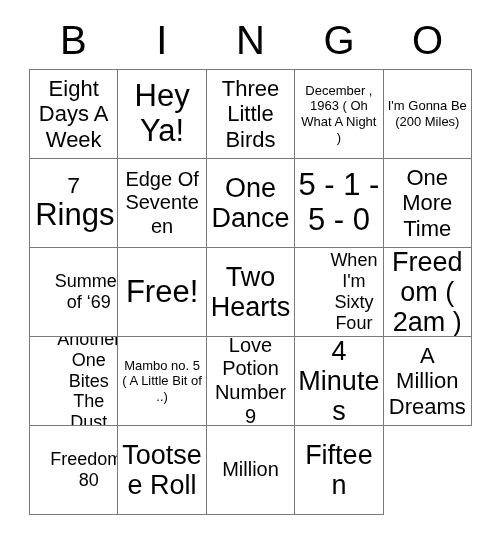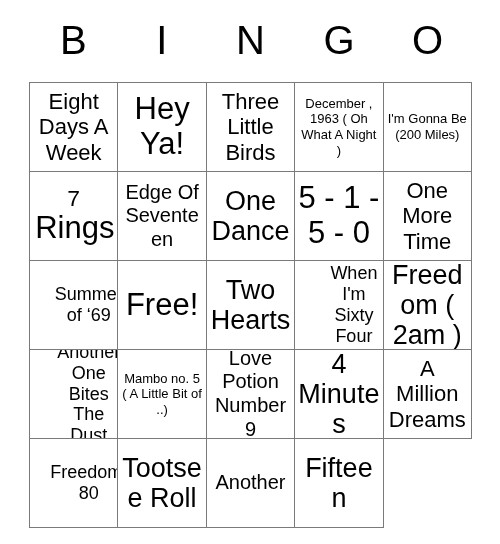--- a/index.html
+++ b/index.html
@@ -40,21 +40,21 @@
     font-weight: 400;
     letter-spacing: 0px;
     color: #000000;
     user-select: none;
   }
 
   
   .grid {
     position: absolute;
     left: 29px;
-    top: 82px;
+    top: 69px;
     width: 443px;
     height: 446px;
     box-sizing: border-box;
     display: grid;
     grid-template-columns: repeat(5, 1fr);
     grid-template-rows: repeat(5, 1fr);
     border-top: 1px solid #7a7a7a;
     border-left: 1px solid #7a7a7a;
     background: #ffffff;
   }
@@ -171,20 +171,20 @@
       <div class="cell sz-lg">
         <span class="cell-text">A Million Dreams</span>
       </div>
       <div class="cell sz-md">
         <span class="cell-text">Freedom! 80</span>
       </div>
       <div class="cell sz-xl">
         <span class="cell-text">Tootsee Roll</span>
       </div>
       <div class="cell sz-sm">
-        <span class="cell-text">Another</span>
+        <span class="cell-text">Million</span>
       </div>
       <div class="cell sz-xl">
         <span class="cell-text">Fifteen</span>
       </div>
     </div>
 
 </div>
 
 </body></html>

